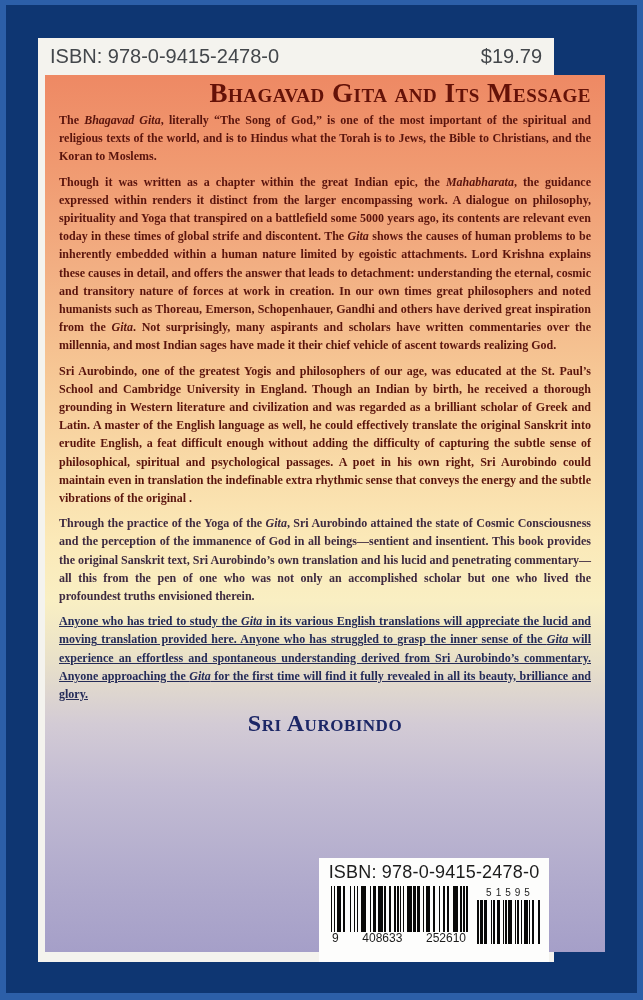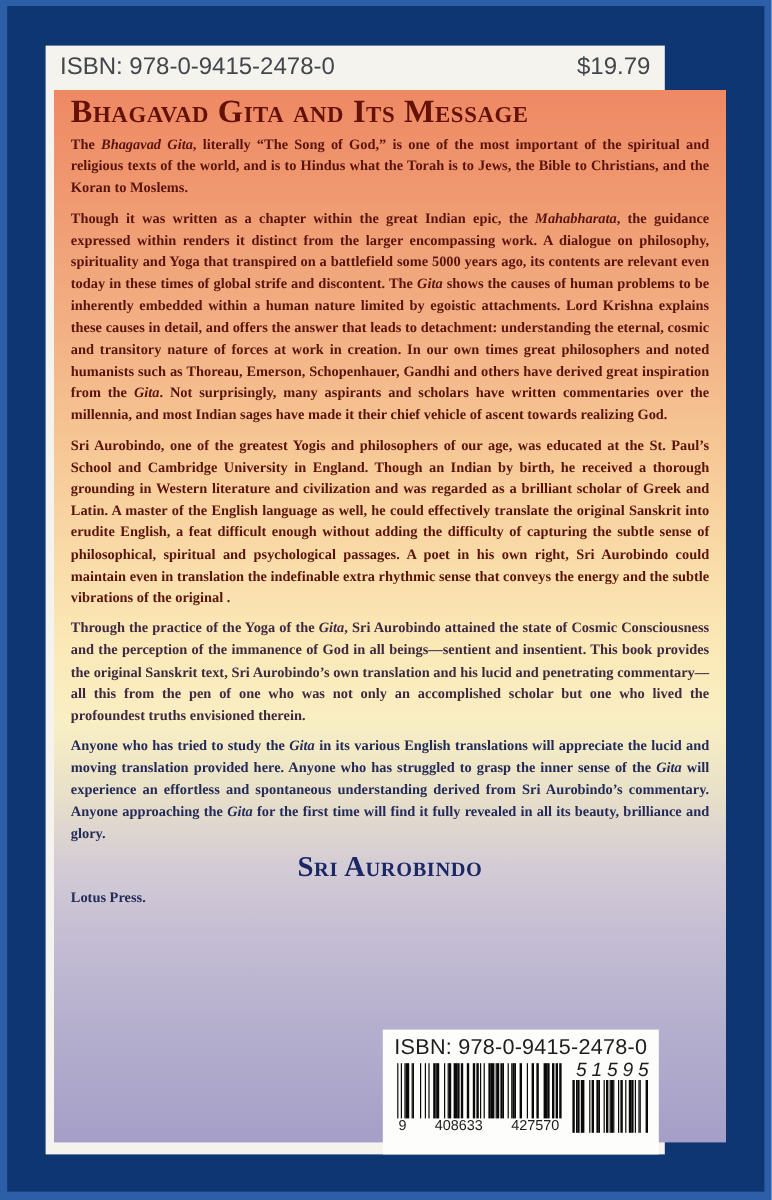--- a/index.html
+++ b/index.html
@@ -34,33 +34,33 @@
       #f9dca9 45%,
       #fbe9b8 53%,
       #f9efc3 60%,
       #e8e0c9 67%,
       #d3cbd5 74%,
       #c3bcd3 81%,
       #b2accd 91%,
       #a59fc8 100%);
   }
   .cover-title{
-    margin:1px 0 4px 0;text-align:left;
+    margin:1px 0 4px 0;text-align:right;
     font-variant:small-caps;font-weight:bold;
     font-size:27px;line-height:28px;letter-spacing:0.5px;
     color:#641208;
   }
   .panel p{
     margin:0 0 7px 0;
     font-weight:bold;font-size:12px;line-height:18.2px;
     text-align:justify;
   }
   .ink-warm{color:#5a140d;}
   .ink-mid{color:#3e2a40;}
-  .ink-cool{color:#242b58;}
+  .ink-cool{color:#242b58;text-decoration:underline;}
   .author-heading{
     margin:1px 0 3px 0;text-align:center;
     font-variant:small-caps;font-weight:bold;
     font-size:24px;line-height:26px;letter-spacing:0.5px;
     color:#1c2766;
   }
   .bc-float-spacer{
     float:right;width:228px;height:75px;margin-top:38px;
   }
   .publisher-line{margin-top:0;}
@@ -76,23 +76,22 @@
   .bc-bars{display:flex;height:46px;}
   .bc-bars b{flex:1;height:100%;}
   .bc-bars b.m1{background:#090909;}
   .bc-bars b.m0{background:transparent;}
   .bc-digits{
     display:flex;justify-content:space-between;
     font-size:12px;line-height:13px;padding:0 1px;margin-top:0px;
   }
   .bc-supp{width:64px;margin-left:9px;display:flex;flex-direction:column;}
   .bc-supp-digits{
-    font-size:16px;line-height:13px;text-align:center;letter-spacing:4px;
+    font-size:10px;line-height:13px;text-align:center;letter-spacing:4px;
     padding-left:4px;
-    font-style:italic;
   }
   .bc-supp .bc-bars{height:44px;margin-top:1px;}
   i{font-style:italic;}
 </style>
 </head>
 <body>
 
 <div class="frame-navy"></div>
 
 <div class="white-area">
@@ -108,21 +107,20 @@
     <p class="ink-warm"><span>The </span><i>Bhagavad Gita</i><span>, literally “The Song of God,” is one of the most important of the spiritual and religious texts of the world, and is to Hindus what the Torah is to Jews, the Bible to Christians, and the Koran to Moslems.</span></p>
     <p class="ink-warm"><span>Though it was written as a chapter within the great Indian epic, the </span><i>Mahabharata</i><span>, the guidance expressed within renders it distinct from the larger encompassing work. A dialogue on philosophy, spirituality and Yoga that transpired on a battlefield some 5000 years ago, its contents are relevant even today in these times of global strife and discontent. The </span><i>Gita</i><span> shows the causes of human problems to be inherently embedded within a human nature limited by egoistic attachments. Lord Krishna explains these causes in detail, and offers the answer that leads to detachment: understanding the eternal, cosmic and transitory nature of forces at work in creation. In our own times great philosophers and noted humanists such as Thoreau, Emerson, Schopenhauer, Gandhi and others have derived great inspiration from the </span><i>Gita</i><span>. Not surprisingly, many aspirants and scholars have written commentaries over the millennia, and most Indian sages have made it their chief vehicle of ascent towards realizing God.</span></p>
     <p class="ink-warm"><span>Sri Aurobindo, one of the greatest Yogis and philosophers of our age, was educated at the St. Paul’s School and Cambridge University in England. Though an Indian by birth, he received a thorough grounding in Western literature and civilization and was regarded as a brilliant scholar of Greek and Latin. A master of the English language as well, he could effectively translate the original Sanskrit into erudite English, a feat difficult enough without adding the difficulty of capturing the subtle sense of philosophical, spiritual and psychological passages. A poet in his own right, Sri Aurobindo could maintain even in translation the indefinable extra rhythmic sense that conveys the energy and the subtle vibrations of the original .</span></p>
     <p class="ink-mid"><span>Through the practice of the Yoga of the </span><i>Gita</i><span>, Sri Aurobindo attained the state of Cosmic Consciousness and the perception of the immanence of God in all beings—sentient and insentient. This book provides the original Sanskrit text, Sri Aurobindo’s own translation and his lucid and penetrating commentary—all this from the pen of one who was not only an accomplished scholar but one who lived the profoundest truths envisioned therein.</span></p>
     <p class="ink-cool"><span>Anyone who has tried to study the </span><i>Gita</i><span> in its various English translations will appreciate the lucid and moving translation provided here. Anyone who has struggled to grasp the inner sense of the </span><i>Gita</i><span> will experience an effortless and spontaneous understanding derived from Sri Aurobindo’s commentary. Anyone approaching the </span><i>Gita</i><span> for the first time will find it fully revealed in all its beauty, brilliance and glory.</span></p>
 
     <h2 class="author-heading">Sri Aurobindo</h2>
 
     <div>
       <div class="bc-float-spacer"></div>
-      <p class="ink-cool publisher-line">Lotus Press.</p>
     </div>
   </section>
 
   <aside class="barcode-box">
     <div class="bc-isbn">ISBN: 978-0-9415-2478-0</div>
     <div class="bc-row">
       <div class="bc-main">
         <div class="bc-bars">
             <b class="m1"></b>
             <b class="m0"></b>
@@ -216,21 +214,21 @@
             <b class="m0"></b>
             <b class="m1"></b>
             <b class="m0"></b>
             <b class="m1"></b>
             <b class="m0"></b>
             <b class="m1"></b>
           </div>
         <div class="bc-digits">
           <span>9</span>
           <span>408633</span>
-          <span>427570</span>
+          <span>252610</span>
         </div>
       </div>
       <div class="bc-supp">
         <div class="bc-supp-digits">51595</div>
         <div class="bc-bars">
             <b class="m0"></b>
             <b class="m1"></b>
             <b class="m0"></b>
             <b class="m1"></b>
             <b class="m1"></b>

